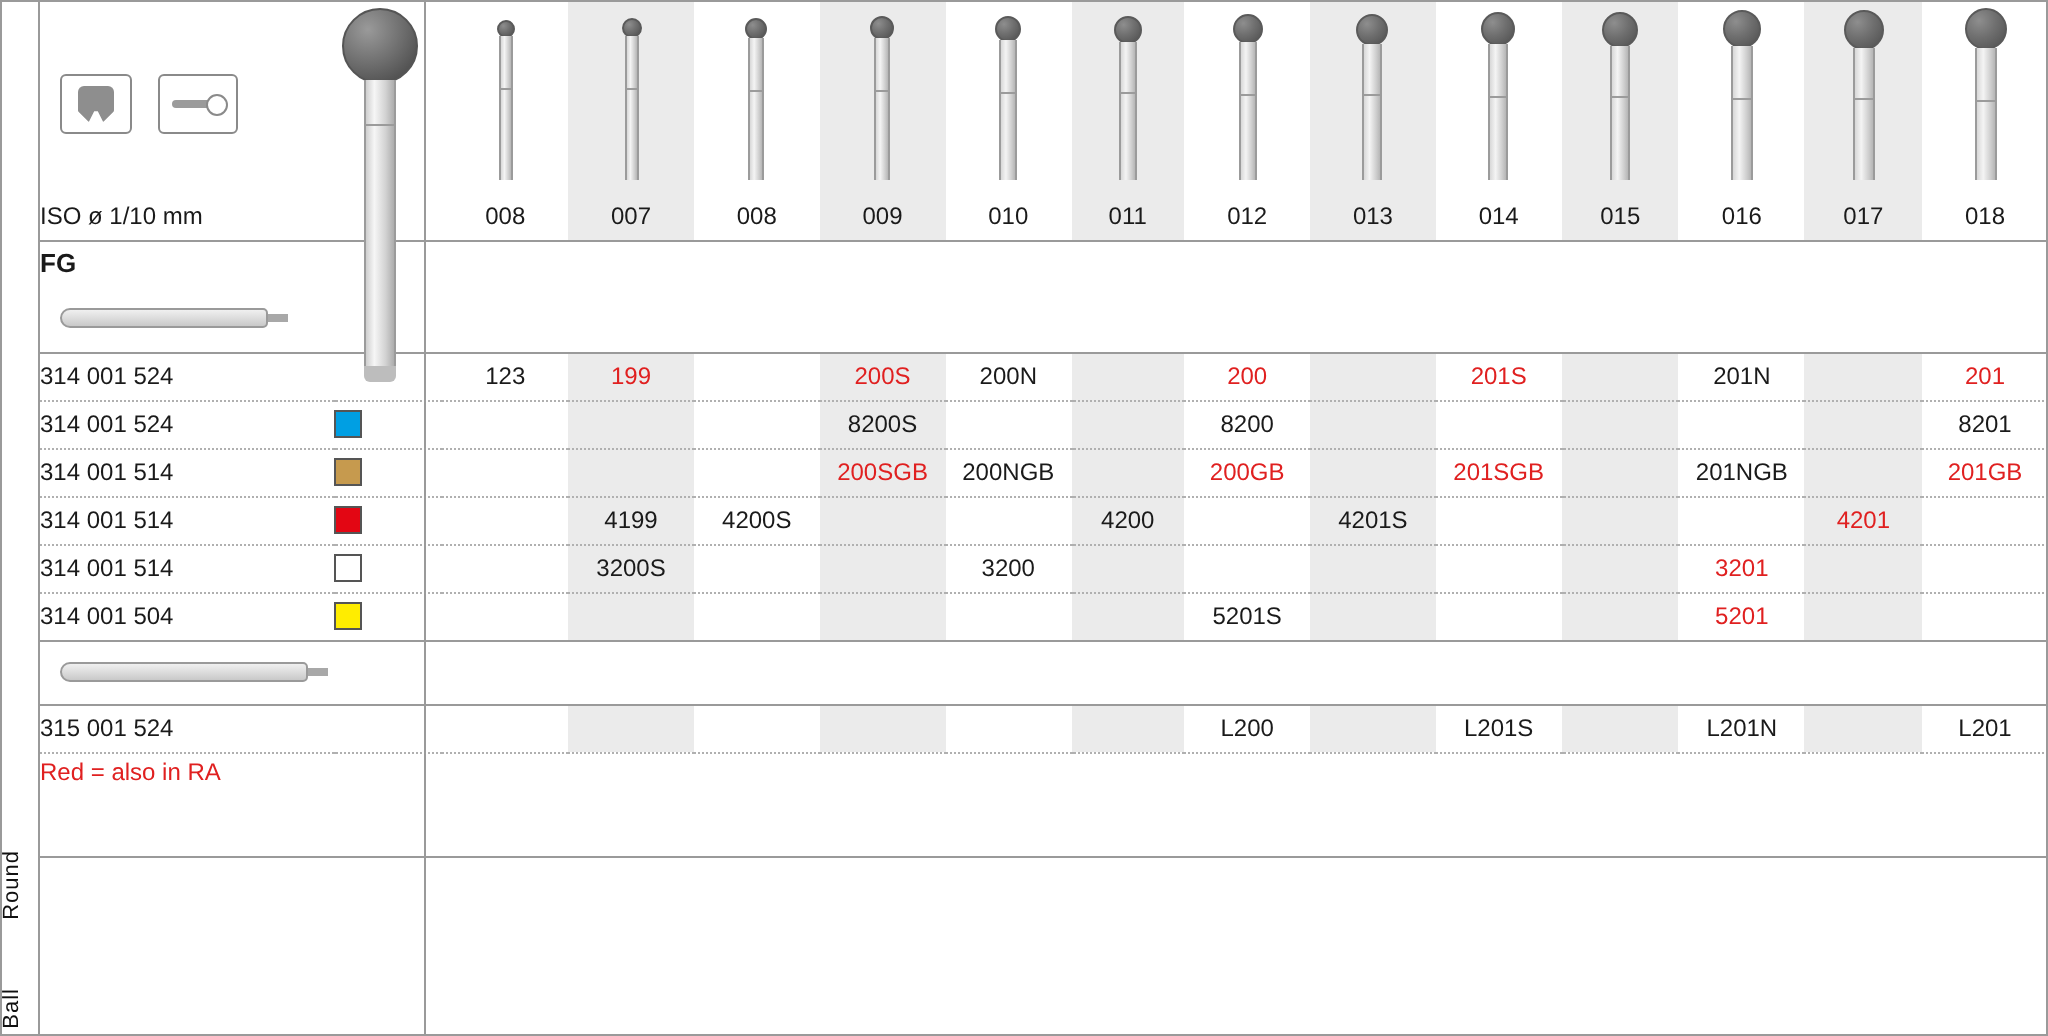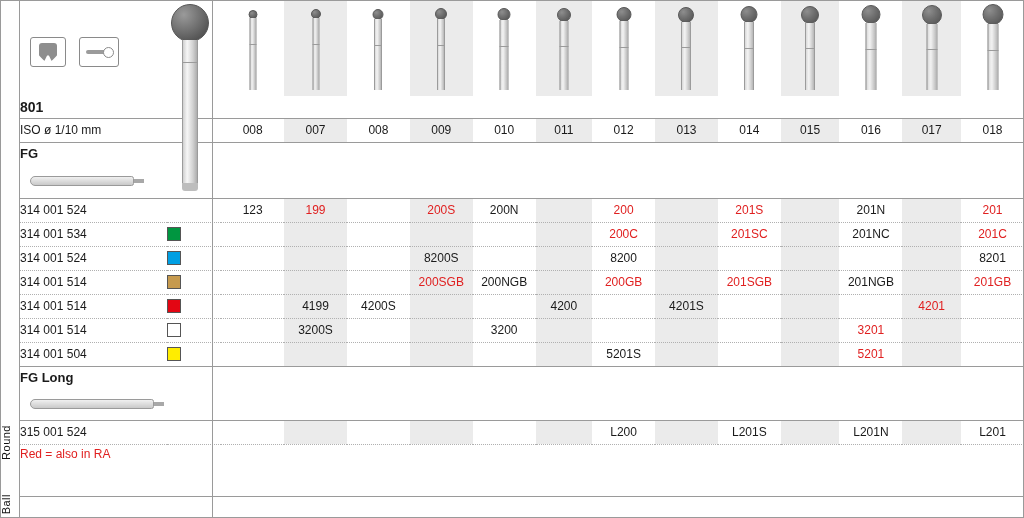--- a/index.html
+++ b/index.html
@@ -337,24 +337,20 @@
       </td>
       <td class="bur-cell">
         <div class="bur">
           <div class="head" style="top:4px;width:21px;height:21px;"></div>
           <div class="shank" style="top:24px;width:11px;height:66px;"></div>
           <div class="neckline" style="top:50px;width:11px;"></div>
         </div>
       </td>
     </tr>
 
-    <tr class="thin-line">
-      <td colspan="2" class="code-cell">801</td>
-      <td colspan="13"></td>
-    </tr>
 
     <tr class="thin-line">
       <td colspan="2" class="label-cell">ISO ø 1/10 mm</td>
       <td class="num-cell">008</td>
       <td class="num-cell shade">007</td>
       <td class="num-cell">008</td>
       <td class="num-cell shade">009</td>
       <td class="num-cell">010</td>
       <td class="num-cell shade">011</td>
       <td class="num-cell">012</td>
@@ -392,37 +388,20 @@
       <td class="num-cell red">200</td>
       <td class="num-cell shade"></td>
       <td class="num-cell red">201S</td>
       <td class="num-cell shade"></td>
       <td class="num-cell">201N</td>
       <td class="num-cell shade"></td>
       <td class="num-cell red">201</td>
     </tr>
 
 
-    <tr class="dot-line">
-      <td class="label-cell">314 001 534</td>
-      <td class="sw-cell"><span class="swatch" style="background:#009640"></span></td>
-      <td class="num-cell"></td>
-      <td class="num-cell shade"></td>
-      <td class="num-cell"></td>
-      <td class="num-cell shade"></td>
-      <td class="num-cell"></td>
-      <td class="num-cell shade"></td>
-      <td class="num-cell red">200C</td>
-      <td class="num-cell shade"></td>
-      <td class="num-cell red">201SC</td>
-      <td class="num-cell shade"></td>
-      <td class="num-cell">201NC</td>
-      <td class="num-cell shade"></td>
-      <td class="num-cell red">201C</td>
-    </tr>
 
     <tr class="dot-line">
       <td class="label-cell">314 001 524</td>
       <td class="sw-cell"><span class="swatch" style="background:#009fe3"></span></td>
       <td class="num-cell"></td>
       <td class="num-cell shade"></td>
       <td class="num-cell"></td>
       <td class="num-cell shade">8200S</td>
       <td class="num-cell"></td>
       <td class="num-cell shade"></td>
@@ -500,24 +479,20 @@
       <td class="num-cell shade"></td>
       <td class="num-cell">5201S</td>
       <td class="num-cell shade"></td>
       <td class="num-cell"></td>
       <td class="num-cell shade"></td>
       <td class="num-cell red">5201</td>
       <td class="num-cell shade"></td>
       <td class="num-cell"></td>
     </tr>
 
-    <tr>
-      <td colspan="2" class="label-cell bold" style="height:22px;">FG Long</td>
-      <td colspan="13"></td>
-    </tr>
     <tr class="thin-line">
       <td colspan="2" style="height:32px;">
         <div class="fg-glyph fg-long-glyph">
           <div class="body"></div>
               <div class="tip"></div>
         </div>
       </td>
       <td colspan="13"></td>
     </tr>
 

